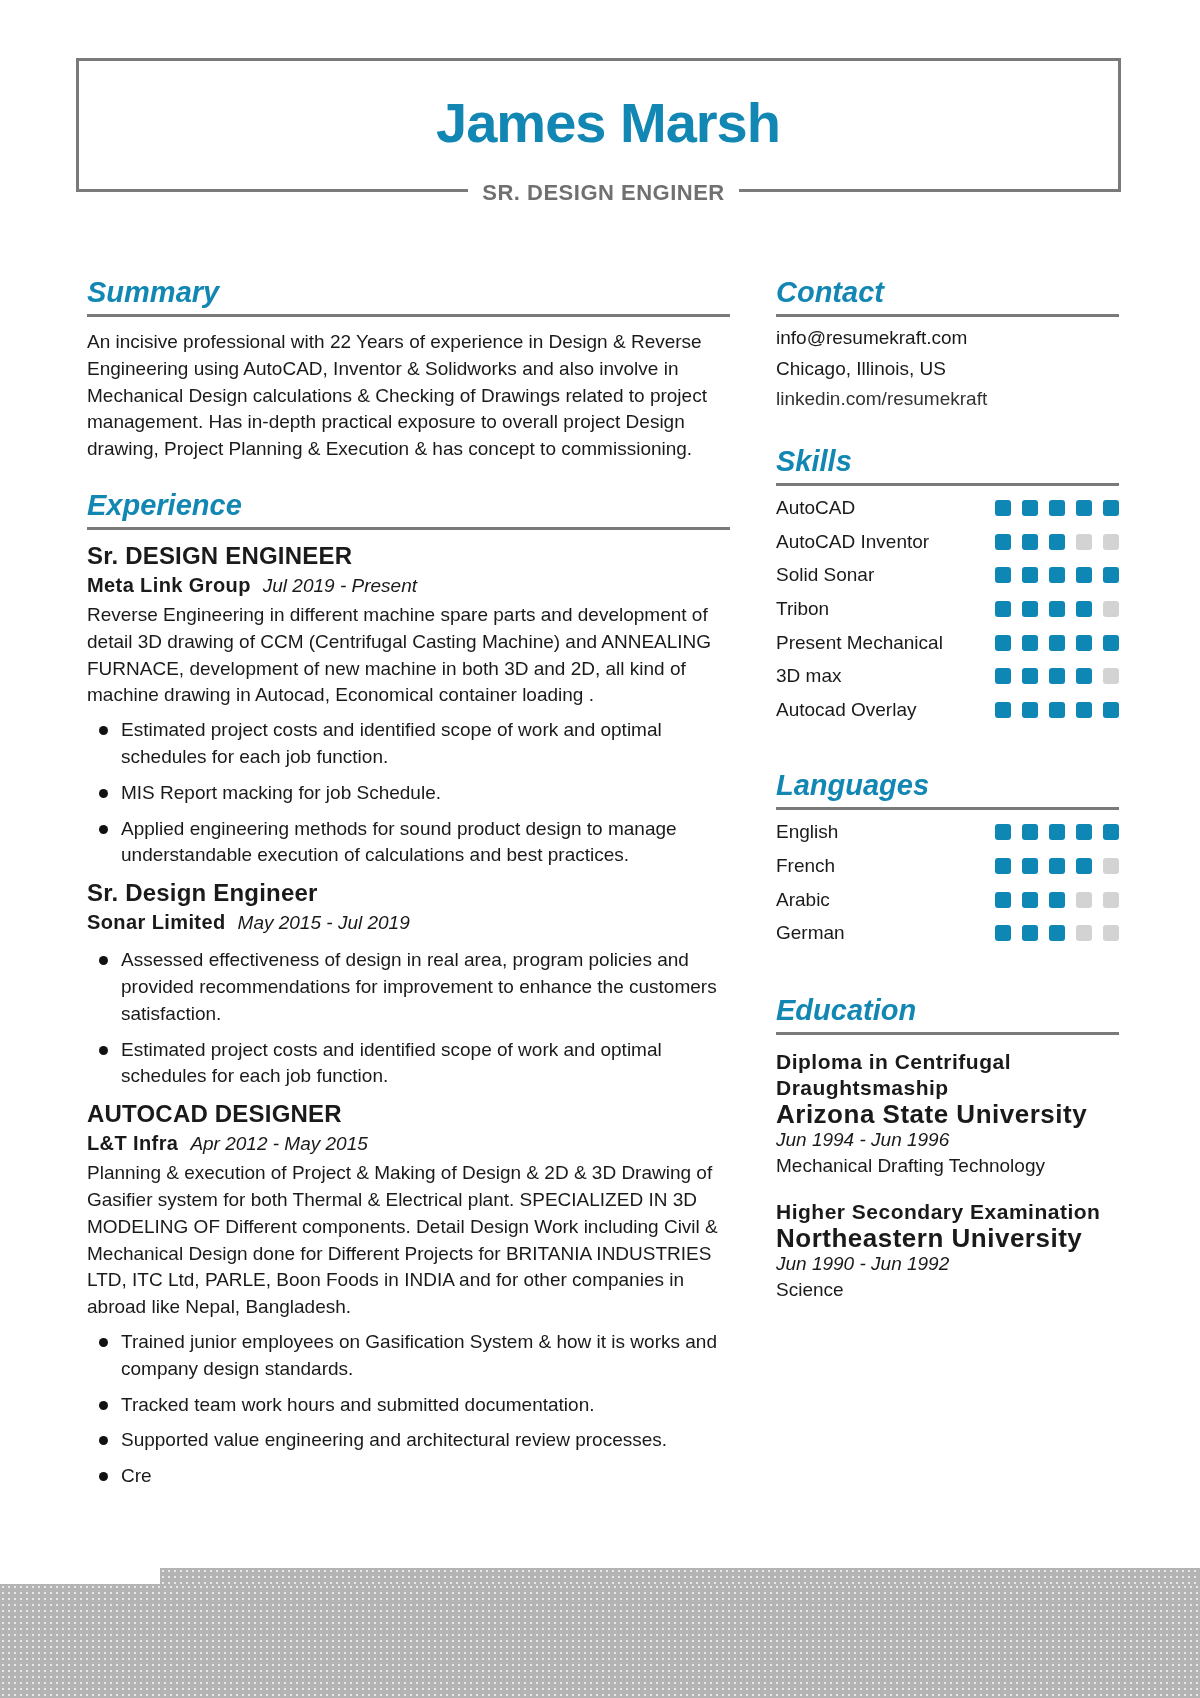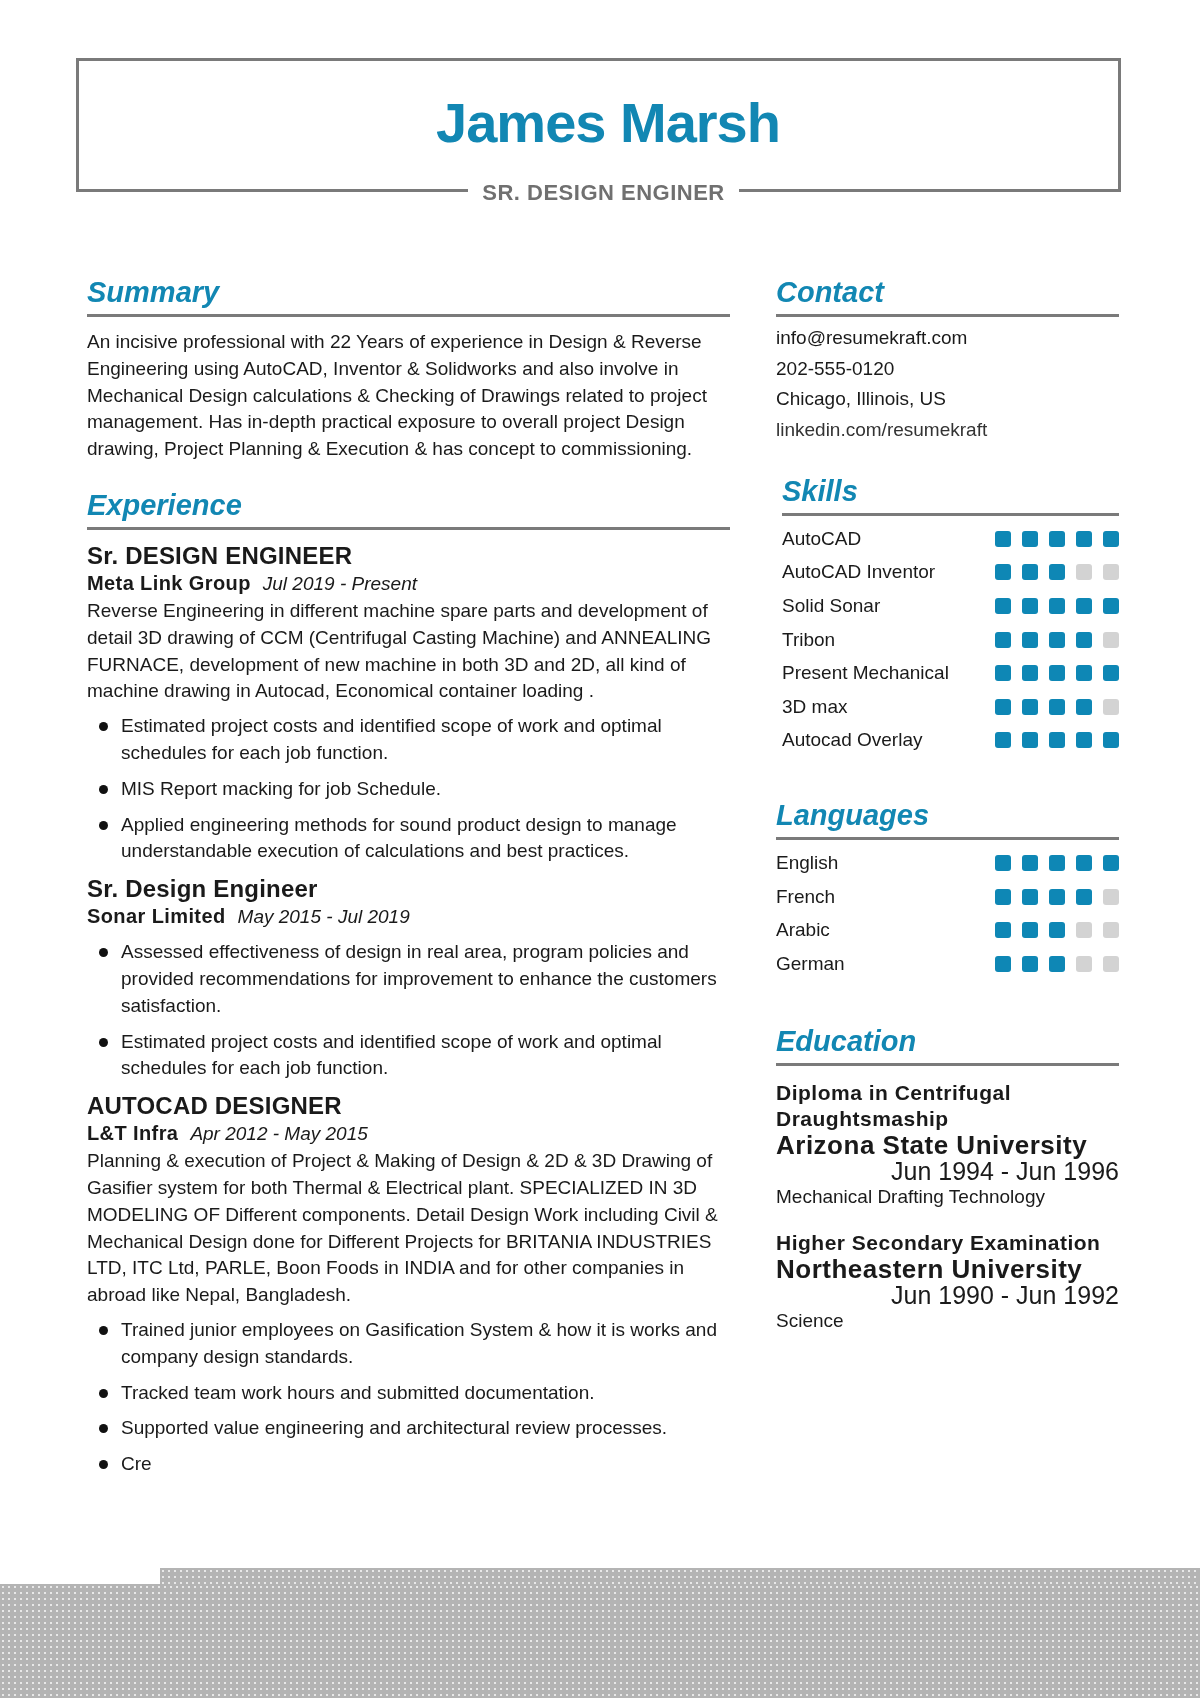--- a/index.html
+++ b/index.html
@@ -32,21 +32,21 @@
   .section-title {
     font-size: 29px; font-weight: bold; font-style: italic; color: #1287b3;
     line-height: 40px; margin: 0;
   }
   .section-rule { height: 3px; background: #7a7a7a; margin-top: 2px; margin-bottom: 12px; }
 
   .para { font-size: 19px; line-height: 26.8px; margin: 0; }
 
   .job { margin-top: 10px; }
   .job-title { font-size: 24px; font-weight: bold; line-height: 28px; letter-spacing: 0.2px; }
-  .job-meta { line-height: 26px; }
+  .job-meta { line-height: 31px; }
   .job-company { font-size: 20px; font-weight: bold; letter-spacing: 0.4px; }
   .job-dates { font-size: 19px; font-style: italic; margin-left: 12px; }
 
   ul.bullets { list-style: none; margin: 8px 0 0 0; padding: 0; }
   ul.bullets li {
     position: relative; padding-left: 34px; font-size: 19px; line-height: 26.8px;
     margin-bottom: 9px;
   }
   ul.bullets li .dot {
     position: absolute; left: 12px; top: 9px; width: 9px; height: 9px;
@@ -60,21 +60,21 @@
     display: flex; justify-content: space-between; align-items: center;
     height: 33.6px;
   }
   .rating-label { font-size: 19px; }
   .rating-boxes { display: flex; gap: 11px; }
   .rbox { width: 16px; height: 16px; border-radius: 3px; display: inline-block; }
 
   .edu-item { margin-bottom: 14px; }
   .edu-degree { font-size: 21px; font-weight: bold; line-height: 26px; letter-spacing: 0.5px; }
   .edu-school { font-size: 26px; font-weight: bold; line-height: 26px; letter-spacing: 0.5px; }
-  .edu-dates { font-size: 25px; line-height: 26px; text-align: right; }
+  .edu-dates { font-size: 19px; font-style: italic; line-height: 26px; }
   .edu-field { font-size: 19px; line-height: 26px; }
 
   .overlay {
     position: absolute;
     background-color: #b4b4b4;
     background-image: radial-gradient(#e8e8e8 0.8px, transparent 1.1px);
     background-size: 6px 6px;
   }
 </style>
 </head>
@@ -135,26 +135,25 @@
       </ul>
     </div>
   </section>
 </div>
 
 <div class="col-right">
   <section>
     <h2 class="section-title">Contact</h2>
     <div class="section-rule" style="margin-bottom:6px;"></div>
     <div class="contact-line">info@resumekraft.com</div>
-    <div class="contact-line">202-555-0120</div>
     <div class="contact-line">Chicago, Illinois, US</div>
     <div class="contact-line muted">linkedin.com/resumekraft</div>
   </section>
 
-  <section style="margin-top:26px;margin-left:6px;">
+  <section style="margin-top:26px;">
     <h2 class="section-title">Skills</h2>
     <div class="section-rule" style="margin-bottom:6px;"></div>
     <div id="skills-list">
         <div class="rating-row">
           <span class="rating-label">AutoCAD</span>
           <span class="rating-boxes">
             <span class="rbox" style="background: rgb(14, 135, 181);"></span>
             <span class="rbox" style="background: rgb(14, 135, 181);"></span>
             <span class="rbox" style="background: rgb(14, 135, 181);"></span>
             <span class="rbox" style="background: rgb(14, 135, 181);"></span>

